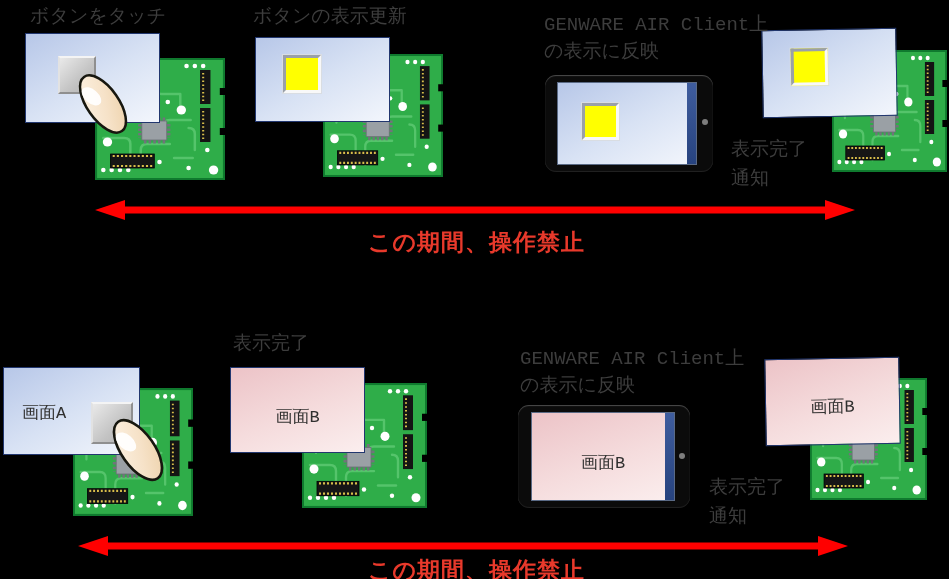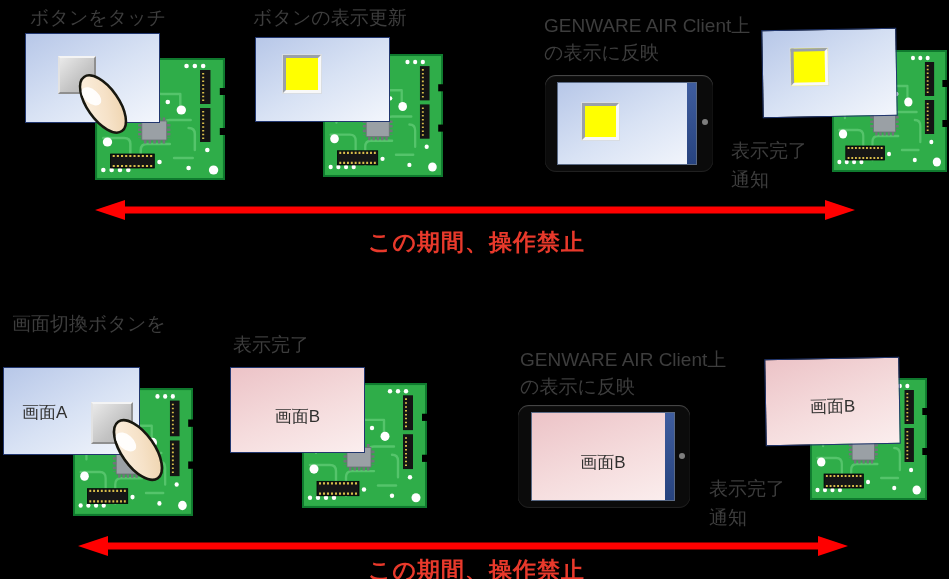--- a/index.html
+++ b/index.html
@@ -1,18 +1,18 @@
 <!DOCTYPE html>
 <html><head>
 <meta charset="utf-8">
 <style>
   html,body{margin:0;padding:0;background:#000;}
   .stage{
     position:relative;width:949px;height:579px;background:#000;overflow:hidden;
-    font-family:Liberation Sans, sans-serif;
+    font-family:Liberation Mono, monospace;
     --arrow:#ff0000;--caption:#e8392b;--labelc:#3d3d3d;
   }
   .stage *{box-sizing:border-box;}
   .label{position:absolute;color:var(--labelc);font-size:19px;line-height:27px;white-space:nowrap;z-index:6;}
   .label span{display:block;}
   .caption{position:absolute;color:var(--caption);font-size:23px;font-weight:bold;white-space:nowrap;z-index:6;letter-spacing:1px;}
   .board{position:absolute;z-index:1;}
   .screen{position:absolute;border:1px solid #22376f;z-index:2;}
   .screen.blue{background:linear-gradient(150deg,#b7c7e8 0%,#d8e2f4 52%,#f3f6fc 100%);}
   .screen.pink{background:linear-gradient(160deg,#ecc3c7 0%,#f5dcdd 55%,#fbeeee 100%);}
@@ -150,21 +150,20 @@
   <div class="screen blue tilt" style="left:762px;top:29px;width:135px;height:88px">
     <div class="btn yellow" style="left:28px;top:18px;width:37px;height:37px"></div>
   </div>
 
   <svg class="arrow" style="left:95px;top:197px" width="760" height="26" viewBox="0 0 760 26">
     <polygon fill="currentColor" points="0,13 30,3 30,9.5 730,9.5 730,3 760,13 730,23 730,16.5 30,16.5 30,23"></polygon>
   </svg>
   <div class="caption" style="left:368px;top:227px">この期間、操作禁止</div>
 
   <div class="label" style="left:12px;top:310px">
-    <span>画面切換ボタンを</span>
   </div>
   <svg class="board" style="left:73px;top:388px" width="120" height="128" viewBox="0 0 125 122" preserveAspectRatio="none">
       <use href="#pcb"></use>
     </svg>
   <div class="screen blue" style="left:3px;top:367px;width:137px;height:88px">
     <div class="screen-label" style="left:18px;top:33px">画面A</div>
     <div class="btn gray" style="left:87px;top:34px;width:42px;height:42px"></div>
   </div>
   <svg class="finger" style="left:114px;top:403px;transform:rotate(-35deg)" width="48" height="94" viewBox="0 0 64 104">
       <use href="#finger"></use>

